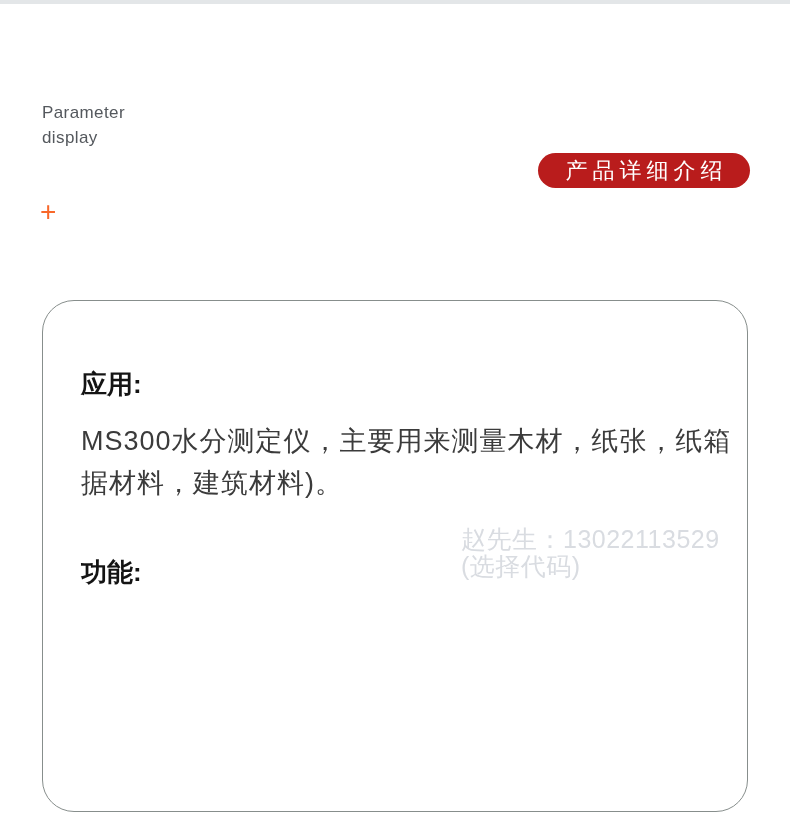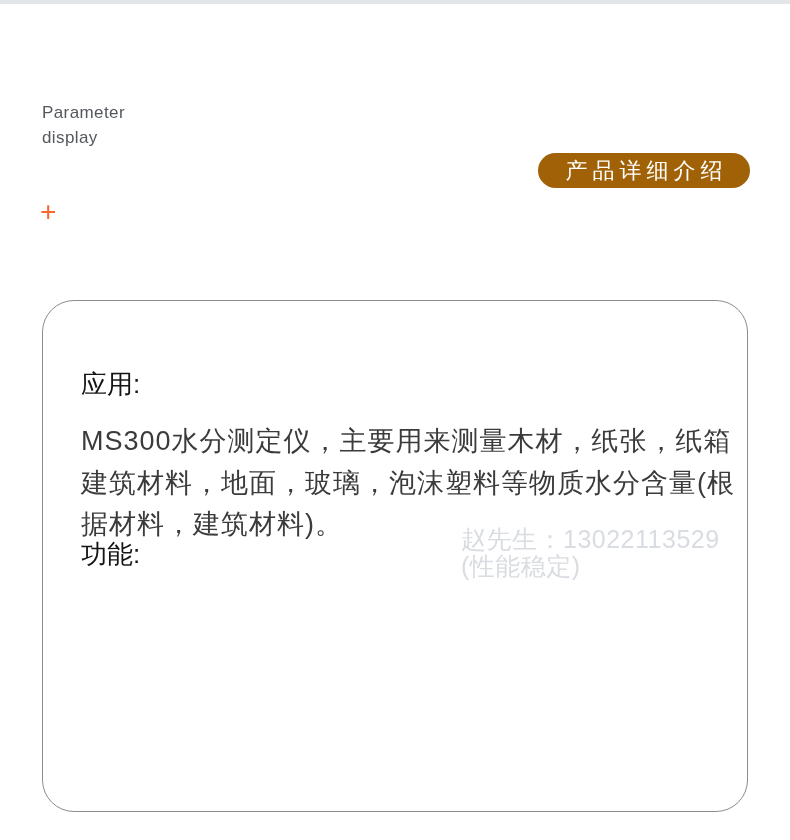--- a/index.html
+++ b/index.html
@@ -34,21 +34,21 @@
     left: 40px; top: 198px;
     font-size: 28px;
     font-weight: 300;
     color: #f8682a;
     line-height: 28px;
   }
   .badge {
     position: absolute;
     left: 538px; top: 153px;
     width: 212px; height: 35px;
-    background: #a16207;
+    background: #b91c1c;
     border-radius: 18px;
     color: #ffffff;
     font-size: 22px;
     letter-spacing: 5px;
     display: flex;
     align-items: center;
     justify-content: center;
     text-indent: 5px; 
     cursor: pointer;
   }
@@ -59,26 +59,26 @@
     border: 1px solid #878e8c;
     border-radius: 32px;
     background: #ffffff;
     box-sizing: border-box;
   }
   .section-heading {
     position: absolute;
     left: 38px;
     margin: 0;
     font-size: 26px;
-    font-weight: normal;
+    font-weight: bold;
     color: #141414;
     line-height: 30px;
   }
   .heading-app  { top: 68px; }
-  .heading-func { top: 238px; text-align: right; }
+  .heading-func { top: 256px; text-align: right; }
   .para {
     position: absolute;
     left: 38px;
     width: 660px;
     font-size: 27px;
     letter-spacing: 1px;
     line-height: 41.5px;
     color: #3b3b3b;
     margin-top: 8px;
   }
@@ -110,27 +110,26 @@
   <div class="plus">+</div>
 
   <div class="badge">产品详细介绍</div>
 
   <div class="panel">
 
     <h2 class="section-heading heading-app">应用:</h2>
 
     <div class="para para-app">
       <div class="para-line">MS300水分测定仪，主要用来测量木材，纸张，纸箱</div>
-      <div class="para-line">建筑材料，地面，玻璃，泡沫塑料等物质水分含量(根</div>
       <div class="para-line">据材料，建筑材料)。</div>
     </div>
 
     <div class="watermark">
       <div>赵先生：13022113529</div>
-      <div>(性能稳定)</div>
+      <div>(选择代码)</div>
     </div>
 
     <h2 class="section-heading heading-func">功能:</h2>
 
 
   </div>
 
 </div>
 
 </body></html>

